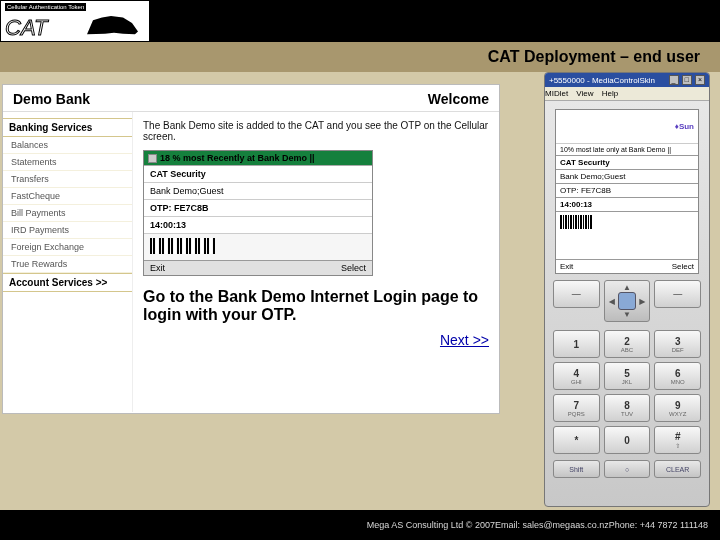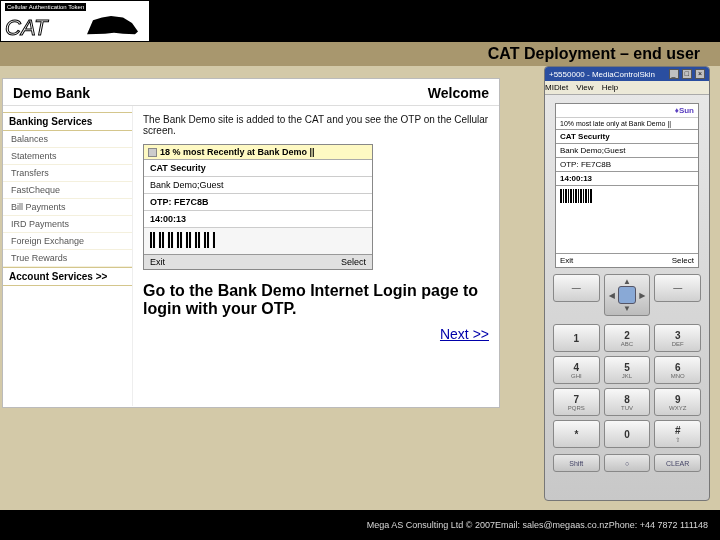--- a/index.html
+++ b/index.html
@@ -52,21 +52,21 @@
     width: 60px;
     height: 28px;
     background: #000;
     clip-path: polygon(10% 90%, 20% 40%, 35% 30%, 50% 25%, 70% 30%, 85% 50%, 95% 80%, 90% 90%, 70% 88%, 55% 85%, 40% 88%);
     position: absolute;
     right: 8px;
     bottom: 4px;
   }
   .title-band {
     background: #a8976e;
-    height: 24px;
+    height: 30px;
     display: flex;
     align-items: center;
     justify-content: flex-end;
     padding-right: 20px;
     color: #000;
     font-size: 16px;
     font-weight: bold;
   }
   .stage {
     position: relative;
@@ -119,21 +119,21 @@
     font-size: 10px;
   }
   .main-text { margin-bottom: 8px; color: #111; }
   .popup {
     border: 1px solid #888;
     width: 230px;
     background: #f6f6f6;
     font-size: 9px;
   }
   .popup-bar {
-    background: #fef9c3;
+    background: #15803d;
     padding: 2px 4px;
     border-bottom: 1px solid #aaa;
     display: flex;
     align-items: center;
     font-weight: bold;
   }
   .popup-bar .sq { width: 9px; height: 9px; background: #ccc; border: 1px solid #888; margin-right: 3px; }
   .popup-row { padding: 3px 6px; background: #fff; border-bottom: 1px solid #ccc; }
   .popup-strong { font-weight: bold; }
   .barcode { padding: 4px 6px; letter-spacing: 0.5px; font-family: monospace; }
@@ -172,21 +172,21 @@
   .phone-menu span { margin-right: 6px; }
   .phone-screen {
     margin: 8px 10px 6px 10px;
     height: 165px;
     background: #fff;
     border: 1px solid #888;
     display: flex;
     flex-direction: column;
     font-size: 8px;
   }
-  .ps-sun { text-align: right; padding: 2px 4px; color: #5a3fc0; font-weight: bold; font-size: 8px; border-bottom: 1px solid #ccc;}
+  .ps-sun { text-align: right; padding: 12px 4px; color: #5a3fc0; font-weight: bold; font-size: 8px; border-bottom: 1px solid #ccc;}
   .ps-row { padding: 2px 4px; border-bottom: 1px solid #999; }
   .ps-tiny { font-size: 7px; }
   .ps-bold { font-weight: bold; }
   .ps-bar { padding: 3px 4px; }
   .ps-bar span { display: inline-block; width: 1.5px; height: 14px; background: #000; margin-right: 1px; }
   .ps-foot { margin-top: auto; display: flex; justify-content: space-between; padding: 2px 4px; border-top: 1px solid #999; }
   .keypad {
     padding: 4px 8px 6px 8px;
     display: grid;
     grid-template-columns: repeat(3, 1fr);

